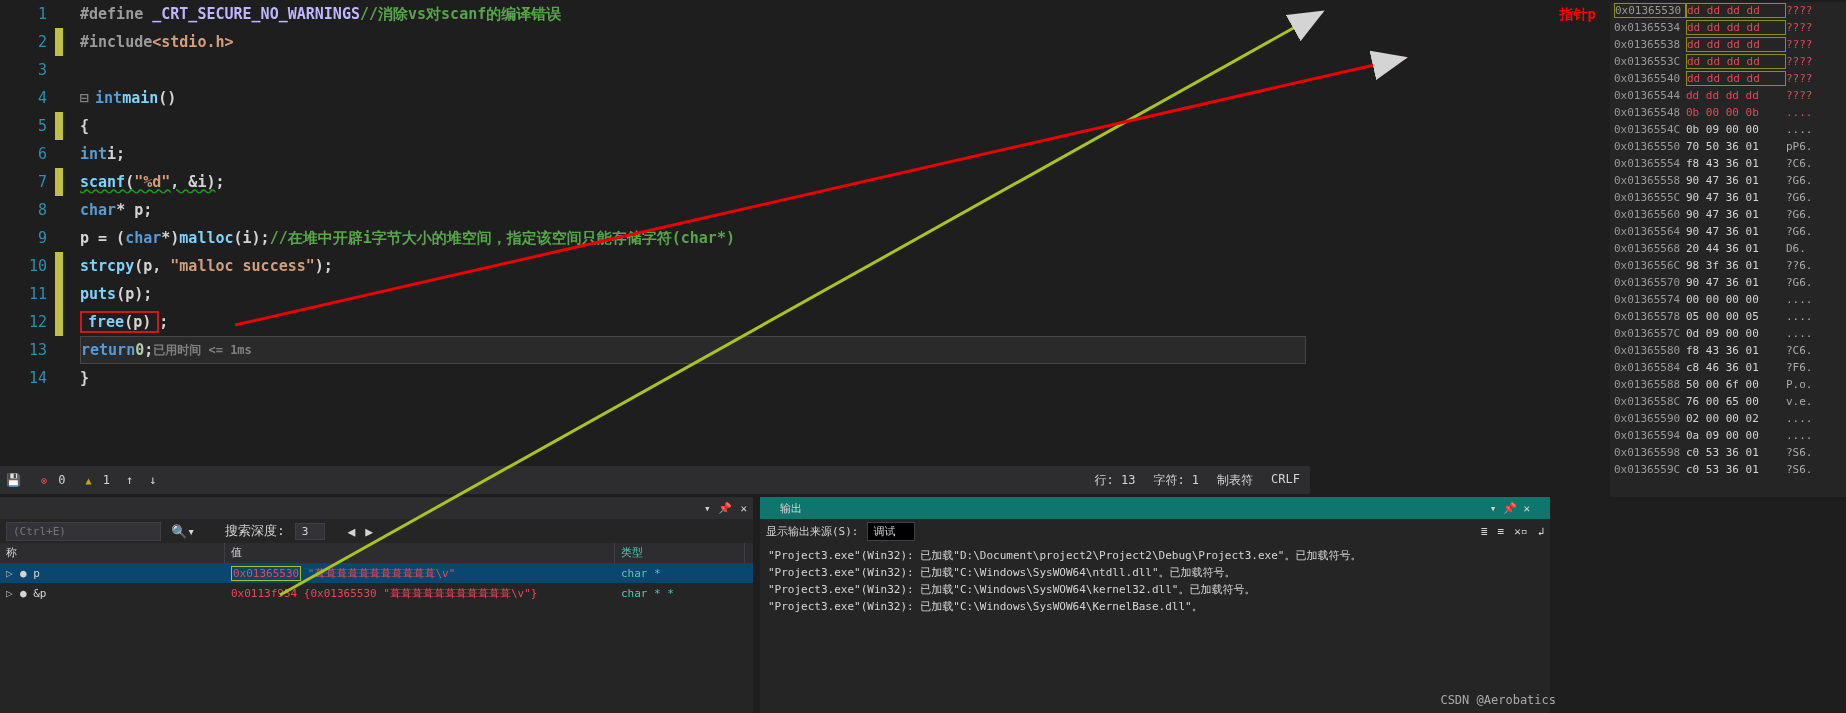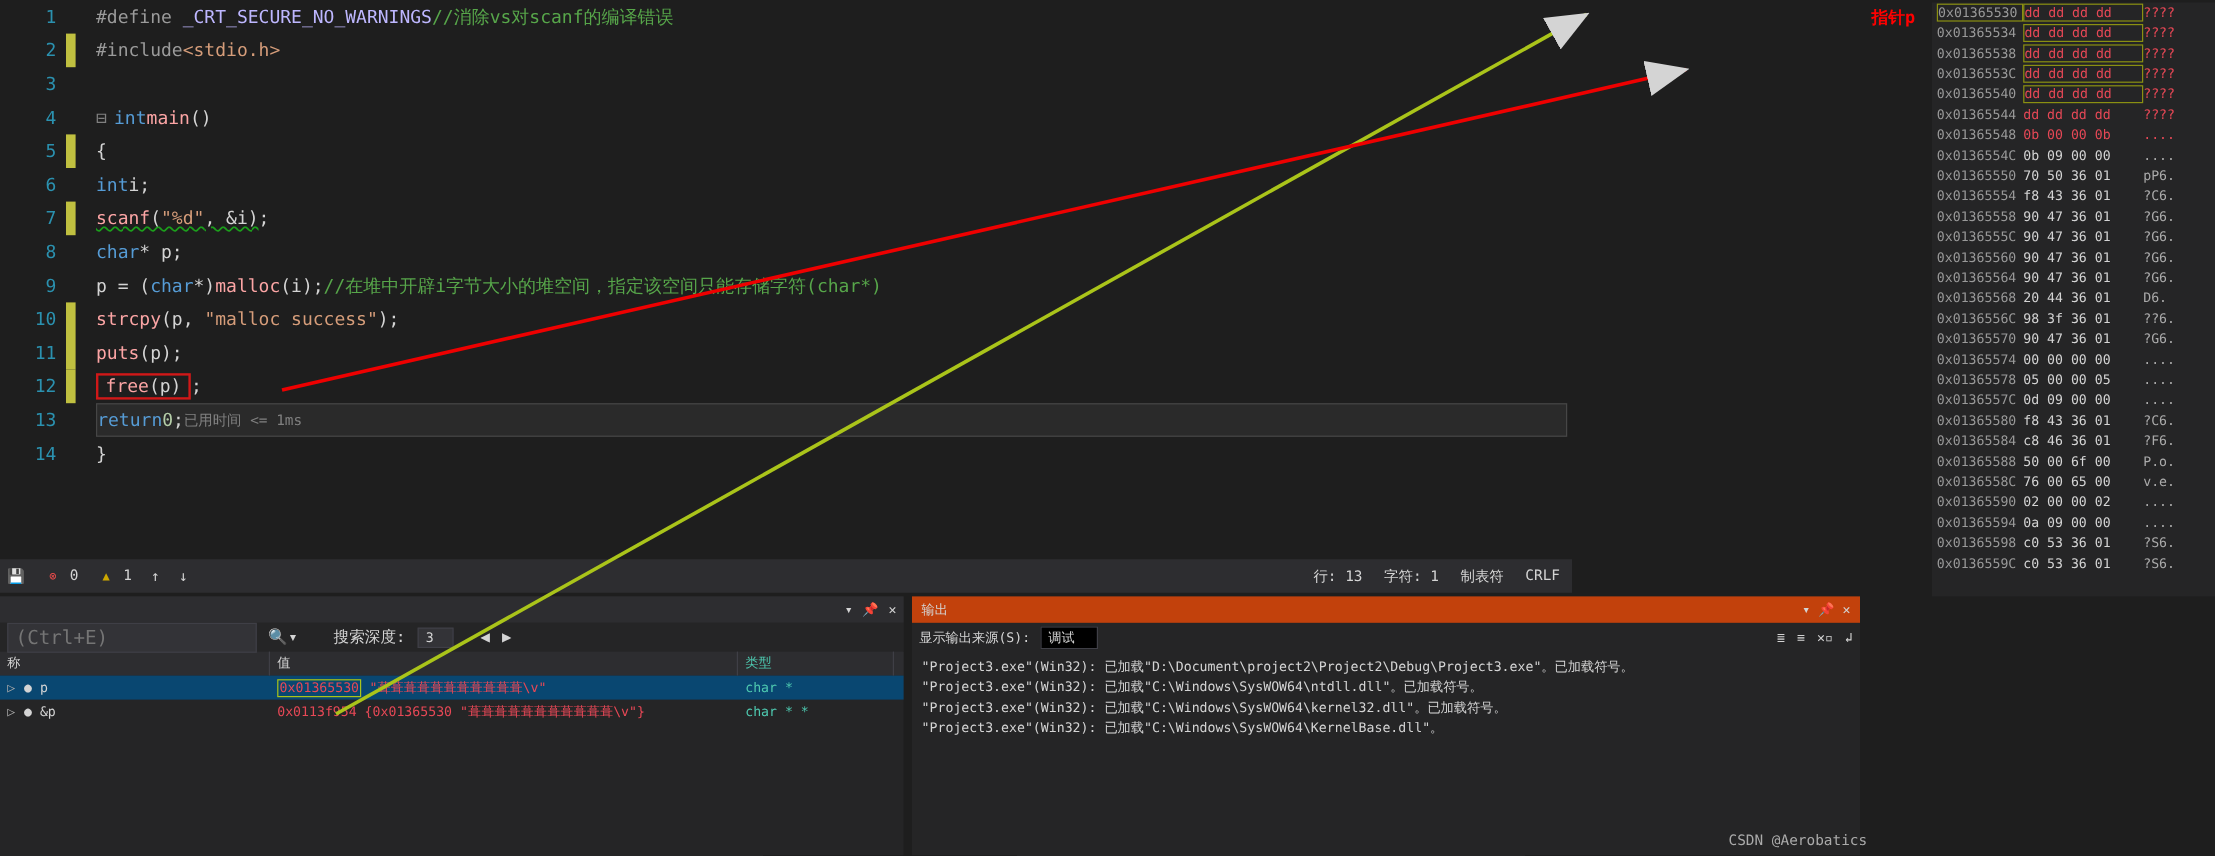--- a/index.html
+++ b/index.html
@@ -4,23 +4,23 @@
 <style>
 * { margin:0; padding:0; box-sizing:border-box; font-family:Consolas,monospace; }
 body { background:#1e1e1e; color:#d4d4d4; width:1846px; height:713px; overflow:hidden; position:relative; font-size:13px; }
 
 .editor { position:absolute; top:0; left:0; width:1310px; height:460px; background:#1e1e1e; }
 .gutter { position:absolute; left:0; top:0; width:75px; height:460px; background:#1e1e1e; }
 .line-row { display:flex; align-items:center; height:28px; }
 .lnum { width:55px; text-align:right; color:#2b91af; padding-right:8px; font-size:15px; }
 .bkpt { width:8px; height:28px; }
 .bkpt.active { background:#c0c040; }
-.code { position:absolute; left:80px; top:0; right:4px; }
+.code { position:absolute; left:80px; top:0; right:4px;font-weight:bold; }
 .crow { height:28px; display:flex; align-items:center; font-size:15px; white-space:pre; }
-.c-dir{color:#9b9b9b;}.c-mac{color:#beb7ff;}.c-cmt{color:#57a64a;}.c-kw{color:#569cd6;}.c-str{color:#d69d7a;}.c-id{color:#d4d4d4;}.c-fn{color:#fca5a5;}.c-type{color:#4ec9b0;}.c-num{color:#b5cea8;}
+.c-dir{color:#9b9b9b;}.c-mac{color:#beb7ff;}.c-cmt{color:#57a64a;}.c-kw{color:#569cd6;}.c-str{color:#d69d7a;}.c-id{color:#d4d4d4;}.c-fn{color:#7dd3fc;}.c-type{color:#4ec9b0;}.c-num{color:#b5cea8;}
 .hlrow{background:rgba(60,60,60,0.4);border:1px solid #464646;}
 .collapse{color:#808080;margin-right:6px;}
 .squig{text-decoration:underline wavy #1b9e1b;}
 .redbox{border:2px solid #d01818;padding:0 6px;}
 .timing{color:#808080;font-size:12px;}
 
 .memv{position:absolute;top:2px;right:0;width:236px;height:495px;background:#252526;font-size:11px;overflow:hidden;}
 .mrow{display:flex;height:17px;align-items:center;padding-left:4px;}
 .maddr{color:#999;width:72px;}
 .mhex{width:100px;}
@@ -32,34 +32,34 @@
 .status{position:absolute;top:466px;left:0;width:1310px;height:28px;background:#2d2d30;display:flex;align-items:center;font-size:12px;color:#d4d4d4;}
 .st-l{display:flex;align-items:center;padding-left:6px;gap:16px;}
 .st-r{margin-left:auto;display:flex;gap:18px;padding-right:10px;}
 .serr{color:#f14c4c;}.swarn{color:#cca700;}
 .sicon{width:14px;height:14px;border-radius:50%;display:inline-flex;align-items:center;justify-content:center;font-size:10px;}
 .arrow{color:#d4d4d4;cursor:pointer;}
 
 .autos{position:absolute;top:497px;left:0;width:753px;height:216px;background:#252526;}
 .autos-hdr{height:22px;background:#2d2d30;display:flex;align-items:center;justify-content:flex-end;padding:0 6px;gap:8px;font-size:11px;}
 .searchbar{height:24px;display:flex;align-items:center;padding:0 6px;gap:10px;background:#252526;}
-.sinput{background:#333337;border:1px solid #3f3f46;color:#d4d4d4;padding:2px 6px;width:208px;font-size:16px;}
+.sinput{background:#333337;border:1px solid #3f3f46;color:#d4d4d4;padding:2px 6px;width:155px;font-size:11px;}
 .depth{background:#333337;border:1px solid #3f3f46;color:#d4d4d4;padding:1px 16px 1px 6px;font-size:11px;}
 .cols{display:flex;height:20px;background:#2d2d30;font-size:11px;}
 .cols>div{padding:2px 6px;border-right:1px solid #3f3f46;}
 .c-name{width:225px;}.c-val{width:390px;}.c-type{width:130px;}
 .arow{display:flex;height:20px;font-size:11px;align-items:center;}
 .arow.sel{background:#094771;}
 .arow>div{padding:2px 6px;overflow:hidden;white-space:nowrap;}
 .exp{width:14px;color:#aaa;display:inline-block;}
 .redval{color:#e74856;}
 .gbox{border:1px solid #aac41a;padding:0 1px;}
 
 .output{position:absolute;top:497px;left:760px;width:790px;height:216px;background:#252526;}
-.out-tab{height:22px;background:#c2410c;display:flex;align-items:center;padding:0 8px;font-size:11px;justify-content:space-between;text-align:center;}
+.out-tab{height:22px;background:#0f766e;display:flex;align-items:center;padding:0 20px;font-size:11px;justify-content:space-between;text-align:center;}
 .out-tools{height:24px;display:flex;align-items:center;padding:0 6px;gap:8px;font-size:11px;justify-content:center;}
 .osel{background:#000000;border:1px solid #3f3f46;color:#d4d4d4;padding:1px 18px 1px 6px;font-size:11px;}
 .otext{padding:4px 8px;font-size:11px;line-height:17px;color:#d4d4d4;}
 
 .watermark{position:absolute;bottom:6px;right:290px;color:#aaa;font-size:12px;}
 .ptr-lbl{position:absolute;top:6px;right:250px;color:#ff0000;font-weight:bold;font-size:14px;}
 
 svg.anno{position:absolute;top:0;left:0;width:1846px;height:713px;pointer-events:none;}
 </style>
 </head>

